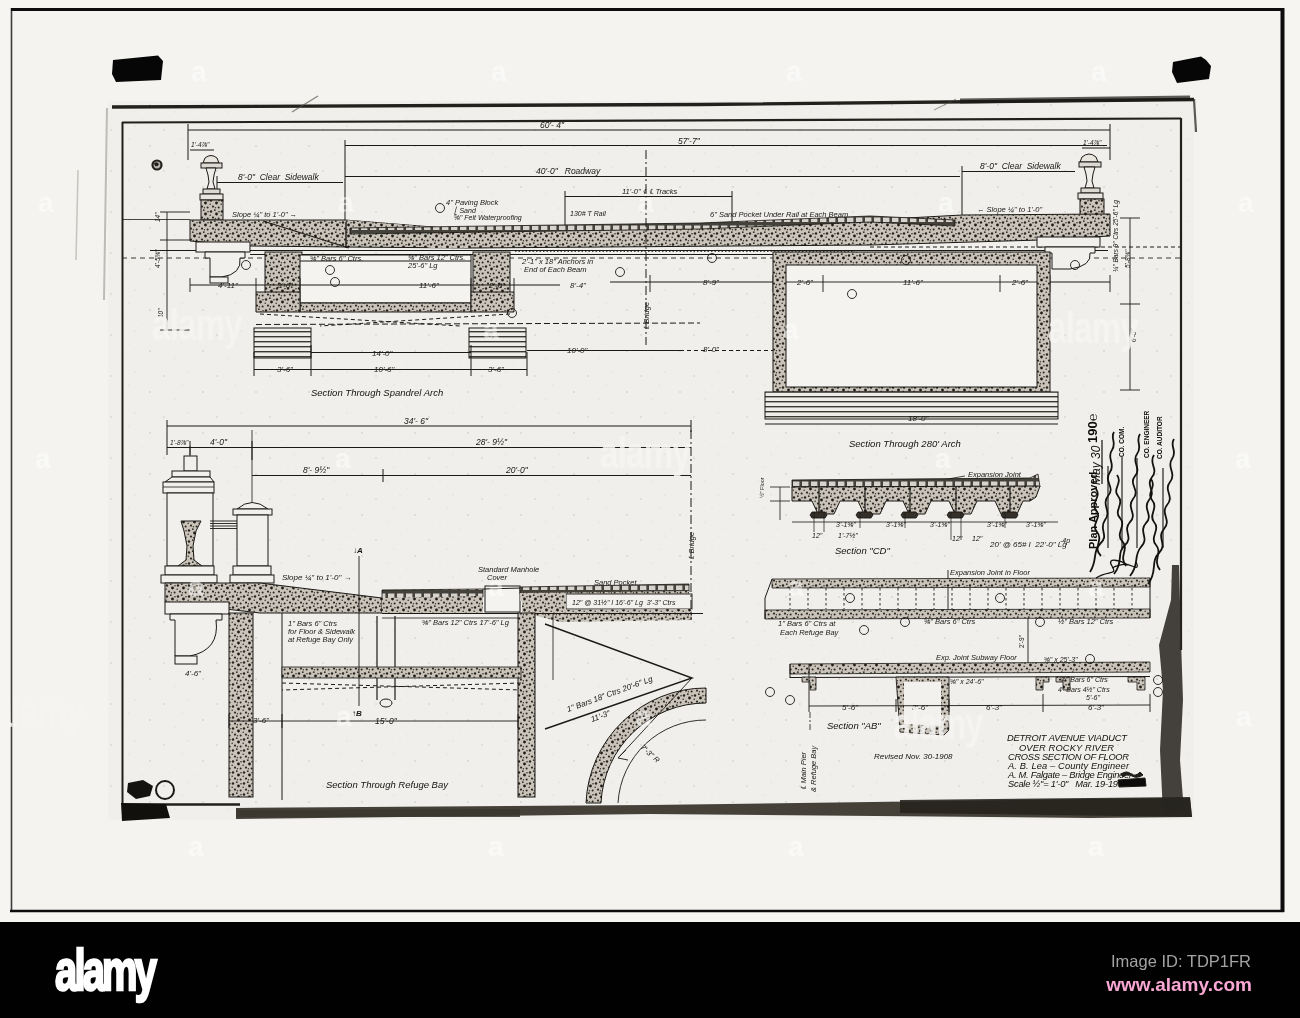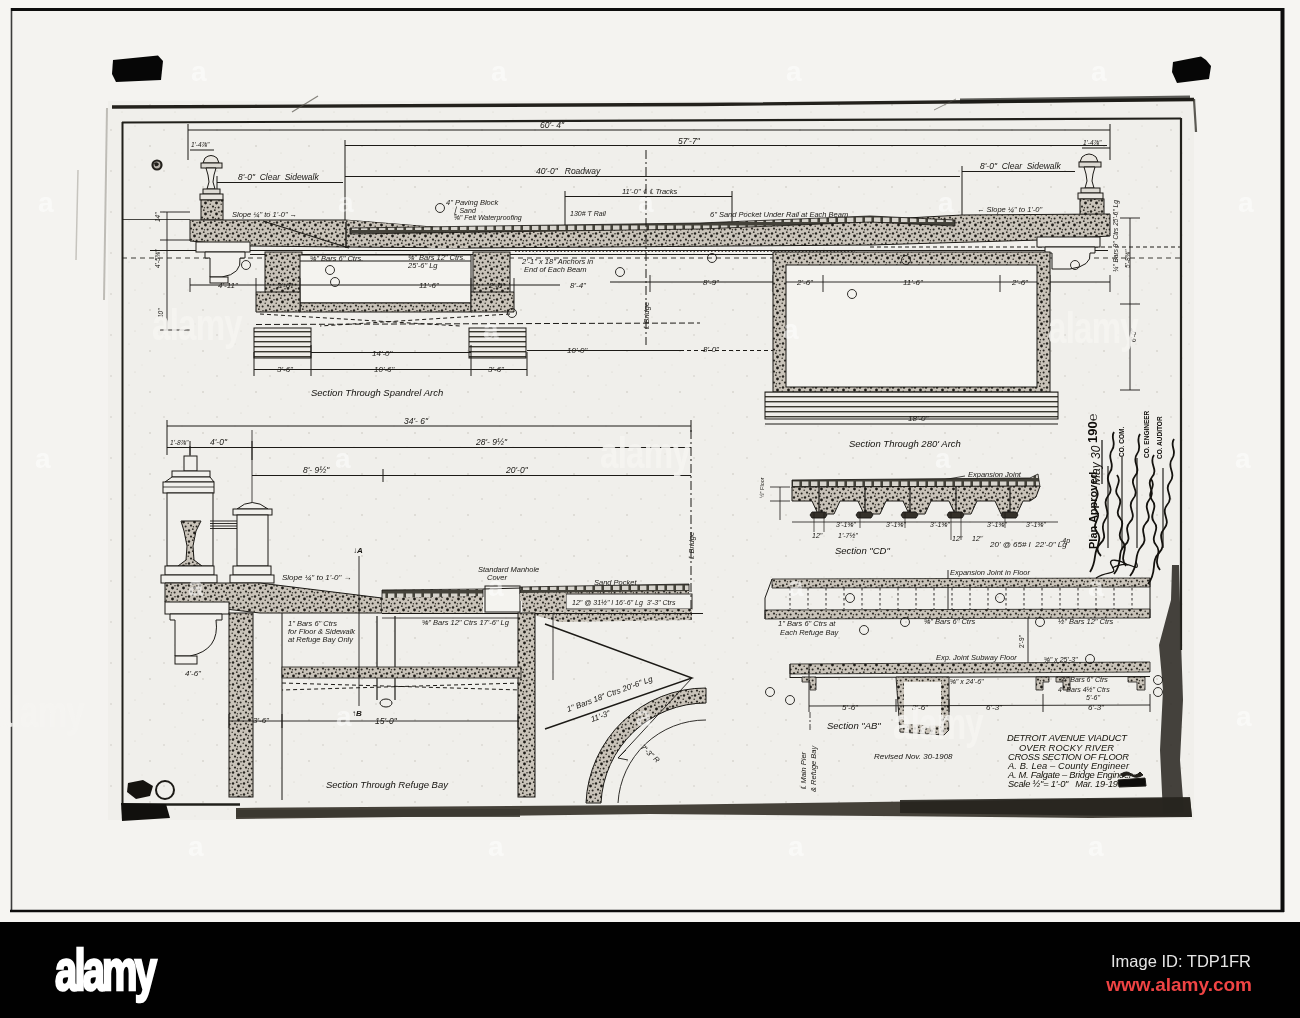--- a/index.html
+++ b/index.html
@@ -1,22 +1,22 @@
 <!DOCTYPE html>
 <html><head>
 <meta charset="utf-8">
 <style>
   html,body{margin:0;padding:0;}
   body{width:1300px;height:1018px;background:#f7f7f5;font-family:"Liberation Sans",sans-serif;overflow:hidden;}
   #stage{position:relative;width:1300px;height:1018px;background:#f7f7f5;}
   svg{position:absolute;top:0;left:0;}
   #bottombar{position:absolute;left:0;top:922px;width:1300px;height:96px;background:#010101;}
   #logo{position:absolute;left:55px;top:20px;color:#fff;font-weight:bold;font-size:57px;line-height:1;letter-spacing:-4px;transform:scaleX(.70);transform-origin:left top;-webkit-text-stroke:2.6px #fff;font-family:"Liberation Sans",sans-serif;}
-  #imgid{position:absolute;right:49px;top:30px;color:#e5e5e5;font-size:16.5px;text-align:left;font-family:"Liberation Sans",sans-serif;}
-  #url{position:absolute;right:48px;top:52px;color:#ef4444;font-weight:bold;font-size:19px;text-align:right;font-family:"Liberation Sans",sans-serif;}
+  #imgid{position:absolute;right:49px;top:30px;color:#a3a3a3;font-size:16.5px;text-align:left;font-family:"Liberation Sans",sans-serif;}
+  #url{position:absolute;right:48px;top:52px;color:#f9a8d4;font-weight:bold;font-size:19px;text-align:right;font-family:"Liberation Sans",sans-serif;}
 </style>
 </head>
 <body>
 <div id="stage">
 
 <svg width="1300" height="1018" viewBox="0 0 1300 1018">
 <defs>
   <pattern id="stip" width="11" height="11" patternUnits="userSpaceOnUse">
     <rect width="11" height="11" fill="#c9c3b9"></rect>
     <circle cx="2" cy="2.5" r="1.2" fill="#26241f"></circle>

